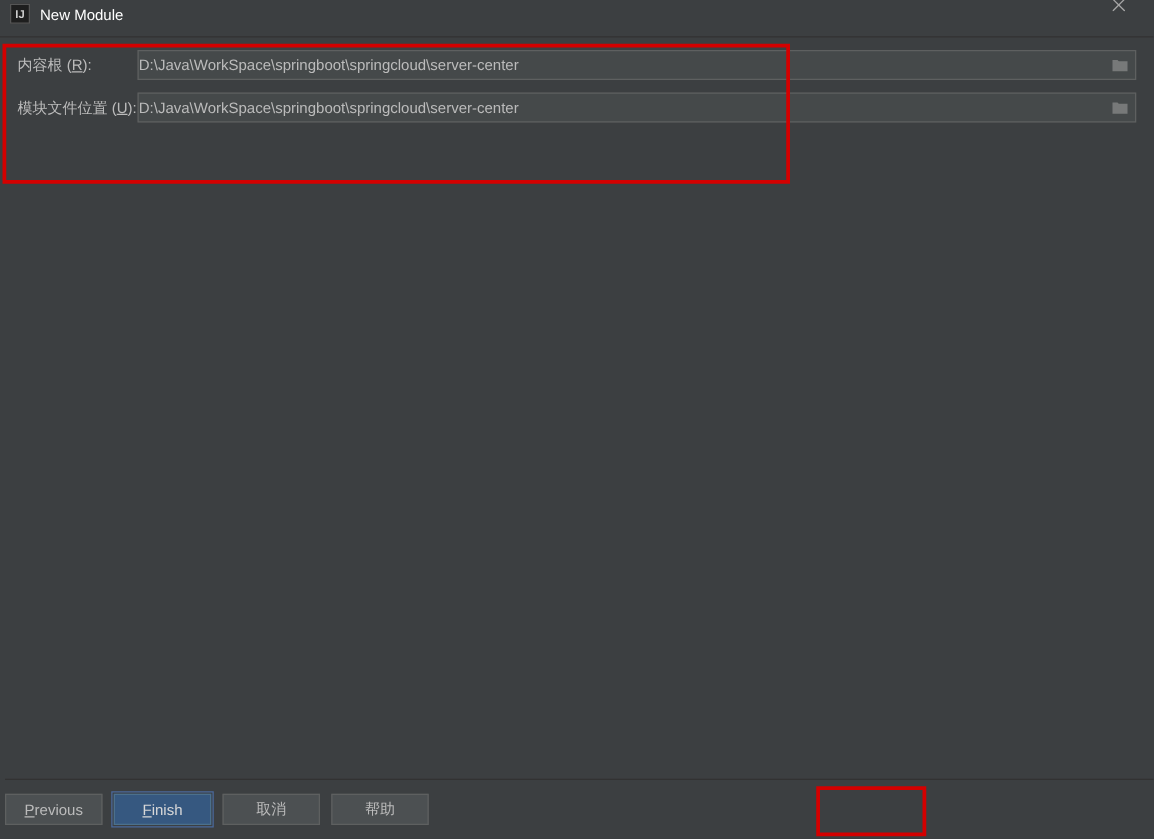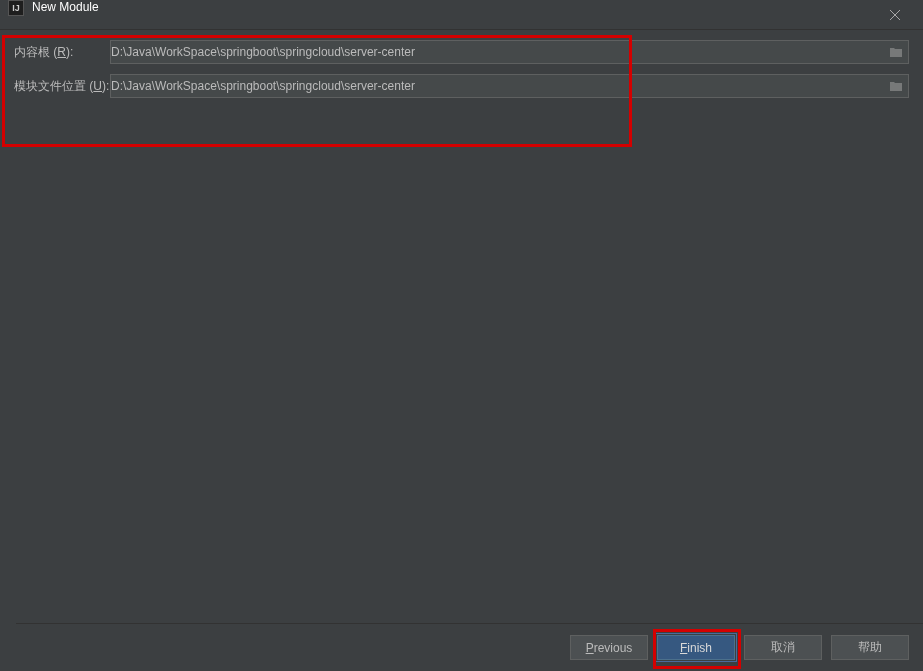--- a/index.html
+++ b/index.html
@@ -11,22 +11,22 @@
       font-size: 12px;
       color: #bbbbbb;
       overflow: hidden;
       position: relative;
     }
     .titlebar {
       height: 30px;
       background: #3c3f41;
       border-bottom: 1px solid #323232;
       display: flex;
-      align-items: flex-start;
-      padding: 0 8px;
+      align-items: flex-end;
+      padding: 10px 8px;
     }
     .app-icon {
       width: 16px;
       height: 16px;
       background: #1e1e1e;
       border: 1px solid #555;
       display: flex;
       align-items: center;
       justify-content: center;
       font-size: 9px;
@@ -107,26 +107,26 @@
     .highlight-box {
       position: absolute;
       border: 3px solid #d40000;
       pointer-events: none;
     }
     .hl-top { left: 2px; top: 35px; width: 630px; height: 112px; }
     .hl-finish { left: 653px; top: 629px; width: 88px; height: 40px; }
 
     .button-bar {
       position: absolute;
-      left: 16px; right: 0; bottom: 0;
+      left: 4px; right: 0; bottom: 0;
       height: 48px;
       border-top: 1px solid #323232;
       display: flex;
       align-items: center;
-      justify-content: flex-end;
+      justify-content: flex-start;
       padding-right: 14px;
       gap: 9px;
       background: #3c3f41;
     }
     .btn {
       min-width: 78px;
       height: 25px;
       background: #4c5052;
       border: 1px solid #5e6060;
       color: #bbbbbb;

